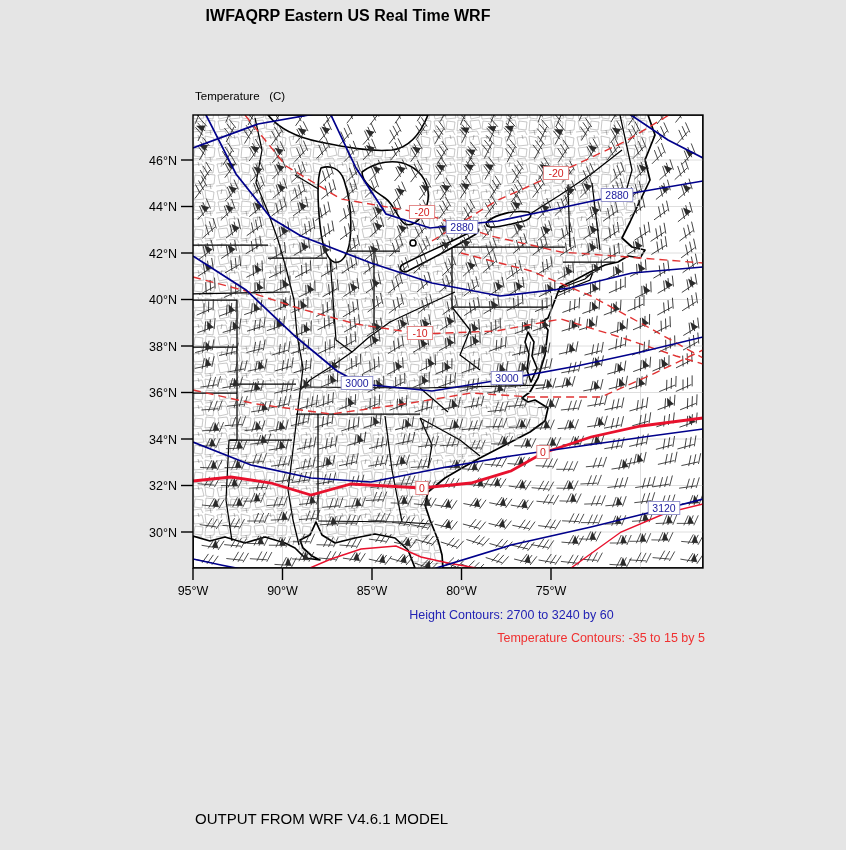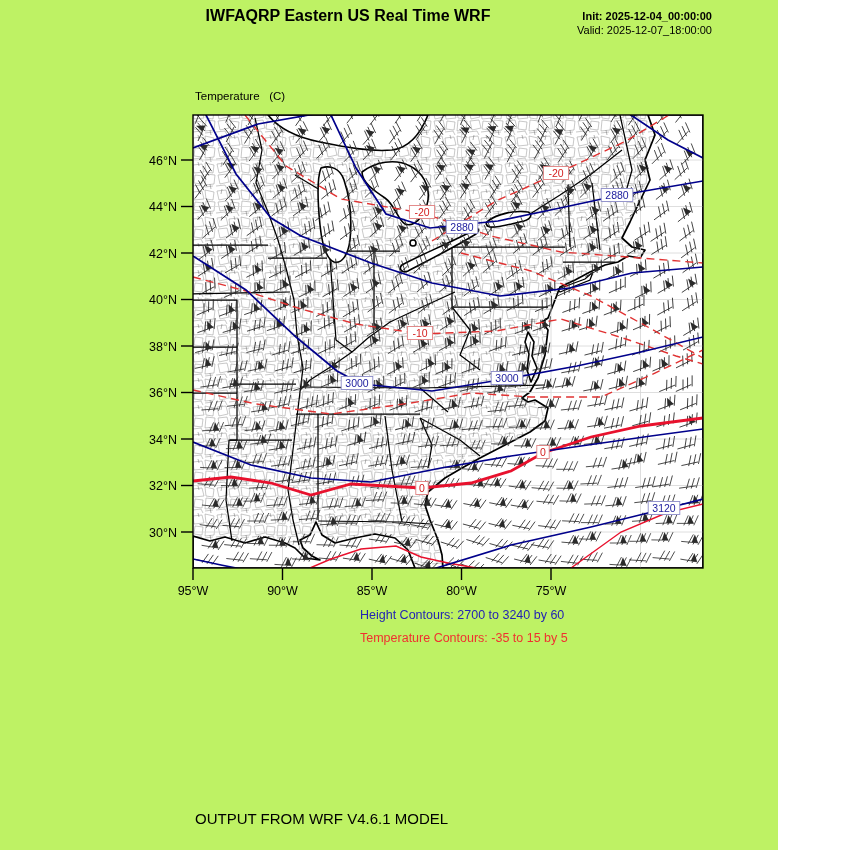--- a/index.html
+++ b/index.html
@@ -1,38 +1,34 @@
 <!DOCTYPE html>
 <html><head>
 <meta charset="utf-8">
 <style>
   html,body{margin:0;padding:0;background:#fff;}
-  #page{position:relative;width:778px;height:850px;background:#bef264;overflow:hidden;
+  #page{position:relative;width:846px;height:850px;background:#e5e5e5;overflow:hidden;
         font-family:"Liberation Sans",sans-serif;color:#000;}
   .abs{position:absolute;}
   #title{left:178px;top:7px;width:340px;text-align:center;font-size:16px;font-weight:bold;}
   #stamps{left:500px;top:9px;width:212px;text-align:right;font-size:11px;line-height:14px;}
   #stamps .init{font-weight:bold;}
   #legend{left:195px;top:64px;font-size:11.5px;line-height:13px;white-space:pre;}
   #cap-hgt{top:608px;}
   #cap-tmp{top:631px;}
   #footer{left:195px;top:812px;font-size:15px;line-height:13px;}
   svg text{font-family:"Liberation Sans",sans-serif;}
 </style>
 </head>
 <body>
 
 <div id="page">
 
   <div id="title" class="abs">IWFAQRP Eastern US Real Time WRF</div>
 
-  <div id="stamps" class="abs">
-    <div class="init">Init: 2025-12-04_00:00:00</div>
-    <div>Valid: 2025-12-07_18:00:00</div>
-  </div>
 
   <div id="legend" class="abs">
     <div>Temperature   (C)</div>
     <div>Height   (m)</div>
     <div>Winds   (kts)</div>
   </div>
 
   <svg id="mapsvg" class="abs" style="left:0;top:0" width="850" height="850" viewBox="0 0 850 850">
     <defs>
       <clipPath id="mapClip">
@@ -1965,20 +1961,20 @@
         <text x="177" y="490" text-anchor="end" font-size="12.5" fill="#000">32°N</text>
         <text x="177" y="536.5" text-anchor="end" font-size="12.5" fill="#000">30°N</text>
         <text x="193" y="595" text-anchor="middle" font-size="12.5" fill="#000">95°W</text>
         <text x="282.5" y="595" text-anchor="middle" font-size="12.5" fill="#000">90°W</text>
         <text x="372" y="595" text-anchor="middle" font-size="12.5" fill="#000">85°W</text>
         <text x="461.5" y="595" text-anchor="middle" font-size="12.5" fill="#000">80°W</text>
         <text x="551" y="595" text-anchor="middle" font-size="12.5" fill="#000">75°W</text>
       </g>
   </svg>
 
-  <div id="cap-hgt" class="abs" style="left: 360px; width: 345px; text-align: left; font-size: 12.5px; color: rgb(35, 35, 180);">Height Contours: 2700 to 3240 by 60</div>
-  <div id="cap-tmp" class="abs" style="left: 360px; width: 345px; text-align: left; font-size: 12.5px; color: rgb(240, 48, 48);">Temperature Contours: -35 to 15 by 5</div>
+  <div id="cap-hgt" class="abs" style="left: 339px; width: 345px; text-align: center; font-size: 12.5px; color: rgb(35, 35, 180);">Height Contours: 2700 to 3240 by 60</div>
+  <div id="cap-tmp" class="abs" style="left: 360px; width: 345px; text-align: right; font-size: 12.5px; color: rgb(240, 48, 48);">Temperature Contours: -35 to 15 by 5</div>
 
   <div id="footer" class="abs">
     <div>OUTPUT FROM WRF V4.6.1 MODEL</div>
   </div>
 
 </div>
 
 </body></html>

